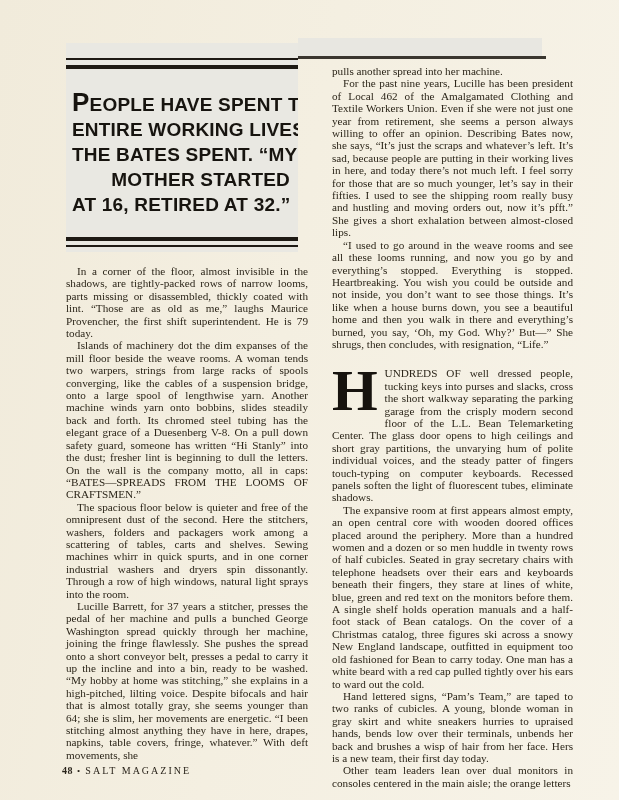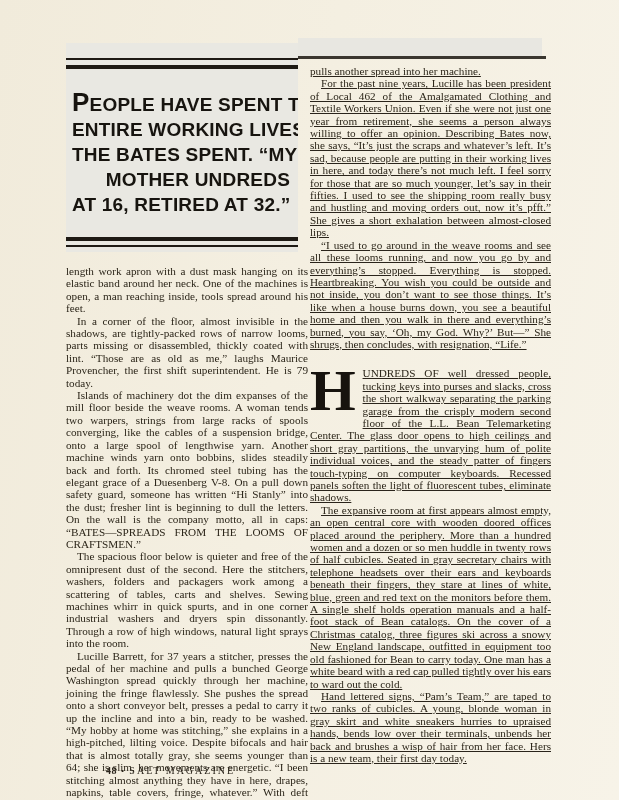--- a/index.html
+++ b/index.html
@@ -20,32 +20,32 @@
   .rules-bottom .rule-thin{margin-top:4px;}
   .pq-text{margin:21px 8px 0 6px;text-align:right;
     font-family:"Liberation Sans", sans-serif;font-weight:700;
     font-size:19px;line-height:25px;letter-spacing:0.2px;color:#17140f;}
   .pq-line{white-space:nowrap;}
   .pq-text .pq-line:first-child::first-letter{font-size:26px;}
   
   .body{margin:0;font-size:11.2px;line-height:12.4px;text-align:justify;color:#2b2519;}
   .indent{text-indent:11px;}
   .col-left .body-block{margin-top:13px;width:242px;}
-  .col-right{position:absolute;left:310px;top:65px;width:241px;text-decoration:underline;}
+  .col-right{position:absolute;left:332px;top:65px;width:241px;}
   
   .dc-section{margin-top:17px;}
   .dropcap{float:left;font-family:"Liberation Serif", serif;font-weight:bold;
     font-size:56px;line-height:44px;height:48px;margin:2px 9px 0 0;
     transform:scaleX(1.05);transform-origin:left;color:#17130e;}
   
   .topband{position:absolute;left:298px;top:38px;width:244px;height:18px;background:#e8e7e1;}
   .toprule{position:absolute;left:298px;top:56px;width:248px;height:3px;background:#3a362f;}
   
   .footer{position:absolute;left:62px;top:765px;font-size:10px;letter-spacing:1.2px;color:#2a241b;}
-  .footer .pageno{font-weight:bold;letter-spacing:0.5px;margin-left:44px;}
+  .footer .pageno{font-weight:bold;letter-spacing:0.5px;}
   .footer .bullet{margin:0 4px;font-size:9px;}
   .footer .mag{letter-spacing:2px;text-align:center;}
 </style>
 </head>
 <body>
 
 <div class="page">
 
   <div class="topband"></div>
   <div class="toprule"></div>
@@ -53,48 +53,48 @@
   <div class="col-left">
     <div class="quote-panel">
       <div class="rules-top">
         <div class="rule rule-thin"></div>
         <div class="rule rule-thick"></div>
       </div>
       <div class="pq-text">
         <div class="pq-line">PEOPLE HAVE SPENT THEIR</div>
         <div class="pq-line">ENTIRE WORKING LIVES AT</div>
         <div class="pq-line">THE BATES SPENT. “MY</div>
-        <div class="pq-line">MOTHER UNDREDS</div>
+        <div class="pq-line">MOTHER STARTED</div>
         <div class="pq-line">AT 16, RETIRED AT 32.”</div>
       </div>
       <div class="rules-bottom">
         <div class="rule rule-thick"></div>
         <div class="rule rule-thin"></div>
       </div>
     </div>
 
     <div class="body-block">
-      <p class="body">length work apron with a dust mask hanging on its elastic band around her neck. One of the machines is open, a man reaching inside, tools spread around his feet.</p>
       <p class="body indent">In a corner of the floor, almost invisible in the shadows, are tightly-packed rows of narrow looms, parts missing or disassembled, thickly coated with lint. “Those are as old as me,” laughs Maurice Provencher, the first shift superintendent. He is 79 today.</p>
       <p class="body indent">Islands of machinery dot the dim expanses of the mill floor beside the weave rooms. A woman tends two warpers, strings from large racks of spools converging, like the cables of a suspension bridge, onto a large spool of lengthwise yarn. Another machine winds yarn onto bobbins, slides steadily back and forth. Its chromed steel tubing has the elegant grace of a Duesenberg V-8. On a pull down safety guard, someone has written “Hi Stanly” into the dust; fresher lint is beginning to dull the letters. On the wall is the company motto, all in caps: “BATES—SPREADS FROM THE LOOMS OF CRAFTSMEN.”</p>
       <p class="body indent">The spacious floor below is quieter and free of the omnipresent dust of the second. Here the stitchers, washers, folders and packagers work among a scattering of tables, carts and shelves. Sewing machines whirr in quick spurts, and in one corner industrial washers and dryers spin dissonantly. Through a row of high windows, natural light sprays into the room.</p>
       <p class="body indent">Lucille Barrett, for 37 years a stitcher, presses the pedal of her machine and pulls a bunched George Washington spread quickly through her machine, joining the fringe flawlessly. She pushes the spread onto a short conveyor belt, presses a pedal to carry it up the incline and into a bin, ready to be washed. “My hobby at home was stitching,” she explains in a high-pitched, lilting voice. Despite bifocals and hair that is almost totally gray, she seems younger than 64; she is slim, her movements are energetic. “I been stitching almost anything they have in here, drapes, napkins, table covers, fringe, whatever.” With deft movements, she</p>
     </div>
   </div>
 
   <div class="col-right">
     <p class="body">pulls another spread into her machine.</p>
     <p class="body indent">For the past nine years, Lucille has been president of Local 462 of the Amalgamated Clothing and Textile Workers Union. Even if she were not just one year from retirement, she seems a person always willing to offer an opinion. Describing Bates now, she says, “It’s just the scraps and whatever’s left. It’s sad, because people are putting in their working lives in here, and today there’s not much left. I feel sorry for those that are so much younger, let’s say in their fifties. I used to see the shipping room really busy and hustling and moving orders out, now it’s pfft.” She gives a short exhalation between almost-closed lips.</p>
     <p class="body indent">“I used to go around in the weave rooms and see all these looms running, and now you go by and everything’s stopped. Everything is stopped. Heartbreaking. You wish you could be outside and not inside, you don’t want to see those things. It’s like when a house burns down, you see a beautiful home and then you walk in there and everything’s burned, you say, ‘Oh, my God. Why?’ But—” She shrugs, then concludes, with resignation, “Life.”</p>
 
     <div class="dc-section body">
       <span class="dropcap">H</span><span>UNDREDS OF well dressed people, tucking keys into purses and slacks, cross the short walkway separating the parking garage from the crisply modern second floor of the L.L. Bean Telemarketing Center. The glass door opens to high ceilings and short gray partitions, the unvarying hum of polite individual voices, and the steady patter of fingers touch-typing on computer keyboards. Recessed panels soften the light of fluorescent tubes, eliminate shadows.</span>
     </div>
 
     <p class="body indent">The expansive room at first appears almost empty, an open central core with wooden doored offices placed around the periphery. More than a hundred women and a dozen or so men huddle in twenty rows of half cubicles. Seated in gray secretary chairs with telephone headsets over their ears and keyboards beneath their fingers, they stare at lines of white, blue, green and red text on the monitors before them. A single shelf holds operation manuals and a half-foot stack of Bean catalogs. On the cover of a Christmas catalog, three figures ski across a snowy New England landscape, outfitted in equipment too old fashioned for Bean to carry today. One man has a white beard with a red cap pulled tightly over his ears to ward out the cold.</p>
     <p class="body indent">Hand lettered signs, “Pam’s Team,” are taped to two ranks of cubicles. A young, blonde woman in gray skirt and white sneakers hurries to upraised hands, bends low over their terminals, unbends her back and brushes a wisp of hair from her face. Hers is a new team, their first day today.</p>
+    <p class="body indent">Other team leaders lean over dual monitors in consoles centered in the main aisle; the orange letters</p>
   </div>
 
   <div class="footer">
     <span class="pageno">48</span><span class="bullet">•</span><span class="mag">SALT MAGAZINE</span>
   </div>
 
 </div>
 
 </body></html>

